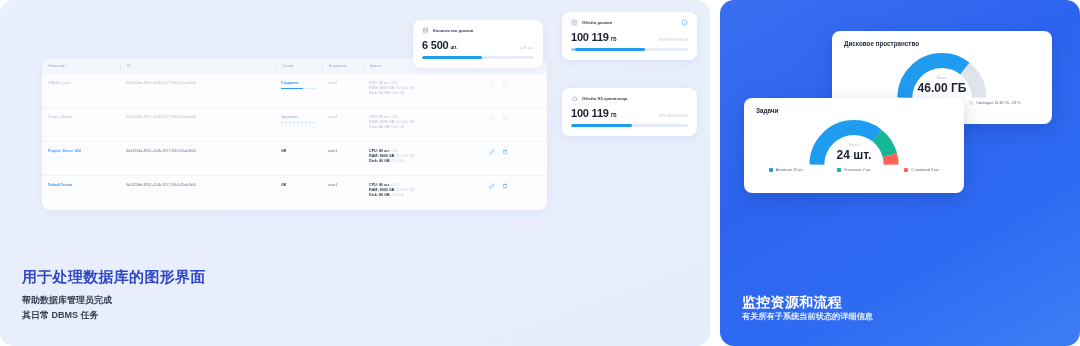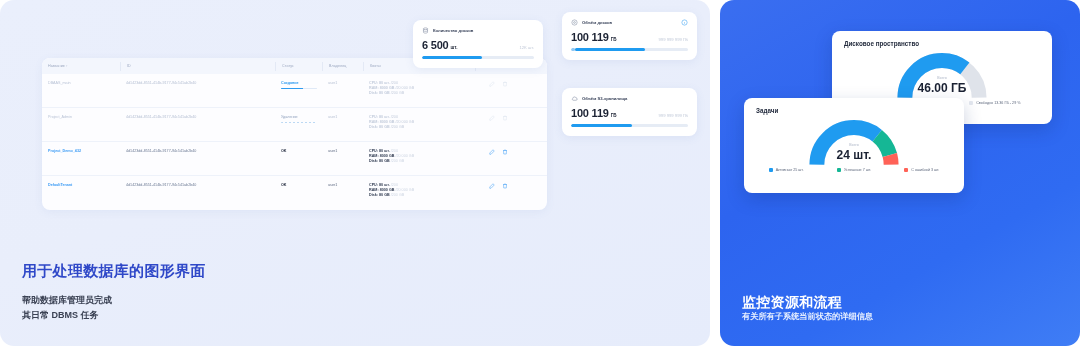--- a/index.html
+++ b/index.html
@@ -84,21 +84,21 @@
   .m-ico { width: 7px; height: 7px; color: #7b879e; }
   .m-val { margin-top: 5px; display: flex; align-items: baseline; }
   .m-num { font-size: 11px; font-weight: 700; color: #1b2233; letter-spacing: -.2px; }
   .m-unit { font-size: 4.6px; font-weight: 700; color: #1b2233; margin-left: 2px; }
   .m-max { margin-left: auto; font-size: 4.2px; color: #c2cad9; }
   .m-bar { margin-top: 5px; height: 3px; border-radius: 3px; background: #e6ecf5; overflow: hidden; display: flex; }
   .m-bar > i { display: block; height: 100%; background: #1f9bf0; border-radius: 3px; }
   .m-bar > .seg2 { background: #8fc9f5; }
   .info-ico { width: 7px; height: 7px; color: #2f9bf0; }
 
-  .cap-title { position: absolute; left: 22px; top: 262px; font-size: 15px; font-weight: 700; color: #2f48c8; letter-spacing: .3px; }
+  .cap-title { position: absolute; left: 22px; top: 268px; font-size: 15px; font-weight: 700; color: #2f48c8; letter-spacing: .3px; }
   .cap-sub { position: absolute; left: 22px; top: 293px; font-size: 9px; font-weight: 700; color: #3b4254; line-height: 15px; }
 
   
   .panel-right {
     position: relative; width: 360px; height: 346px;
     background: linear-gradient(150deg, #3a6ef0 0%, #2d64ef 40%, #2f6bf2 70%, #3f7df5 100%);
     border-radius: 14px; overflow: hidden;
   }
   .widget {
     position: absolute; background: #fff; border-radius: 8px;

